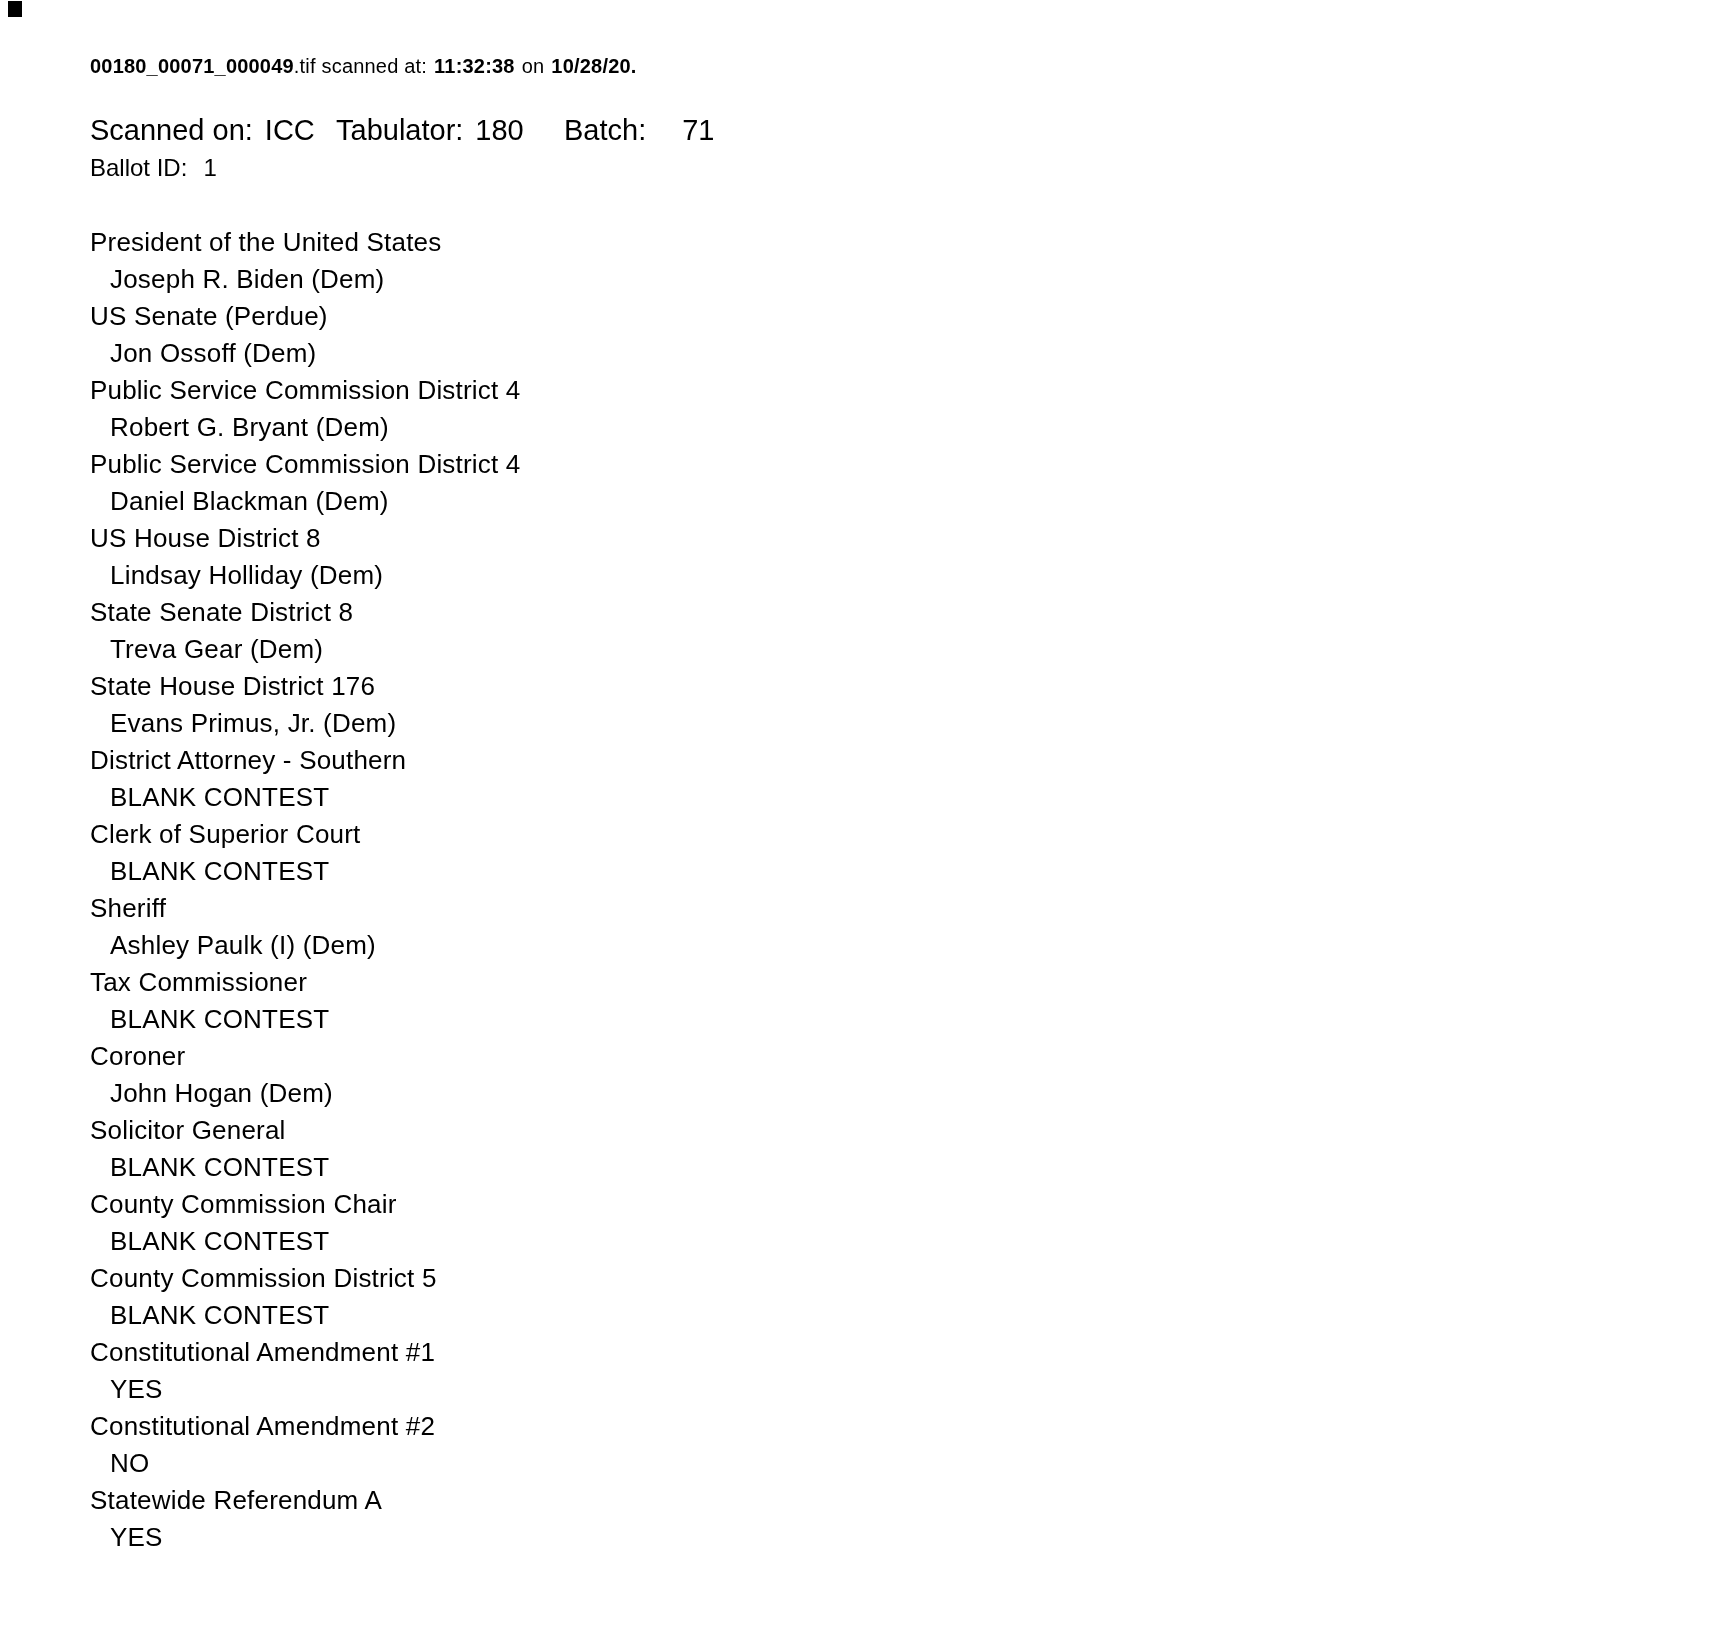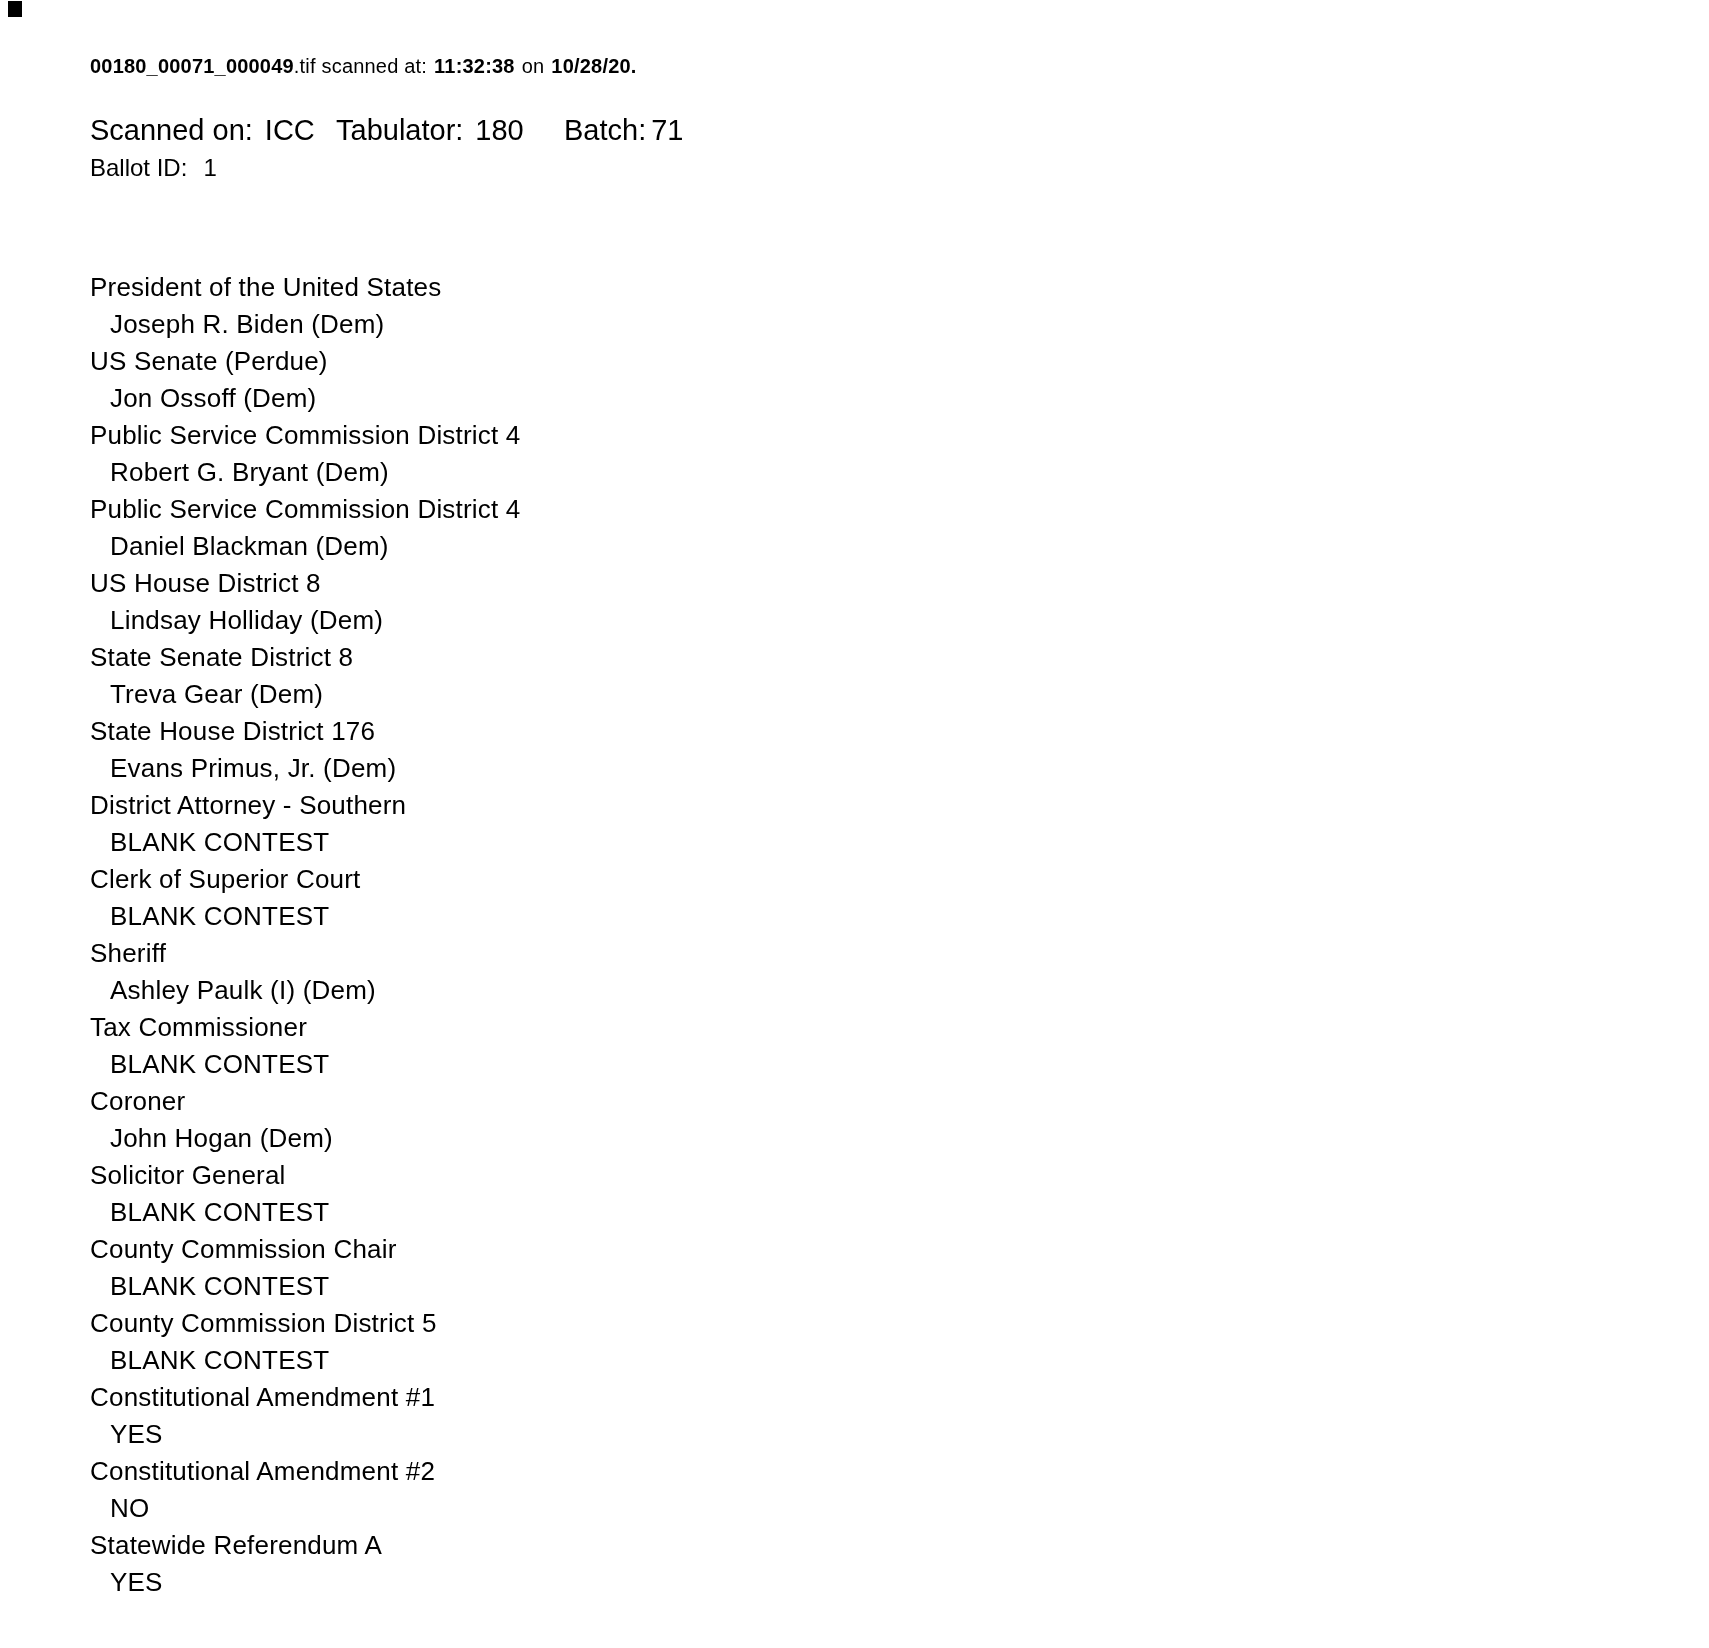--- a/index.html
+++ b/index.html
@@ -47,36 +47,35 @@
     height: 37px;
     font-size: 29px;
     line-height: 37px;
     white-space: nowrap;
   }
   .scan-info-line .field { position: absolute; top: 0; }
   .field-scanned-on  { left: 0; }
   .field-tabulator   { left: 246px; }
   .field-batch       { left: 474px; }
   .field .value { margin-left: 12px; }
-  .field-batch .value { margin-left: 5px; }
+  .field-batch .value { margin-left: 36px; }
   .ballot-id-line {
     position: absolute;
     left: 90px;
     top: 149px;
     font-size: 24px;
     line-height: 37px;
     white-space: nowrap;
   }
   .ballot-id-line .value { margin-left: 16px; }
   .contest-list {
     position: absolute;
     left: 90px;
     top: 224px;
     width: 1500px;
-    margin-top: 45px;
   }
   .contest-title,
   .contest-selection {
     font-size: 26px;
     line-height: 37px;
     white-space: nowrap;
     letter-spacing: 0.2px;
   }
   .contest-selection {
     padding-left: 20px;

